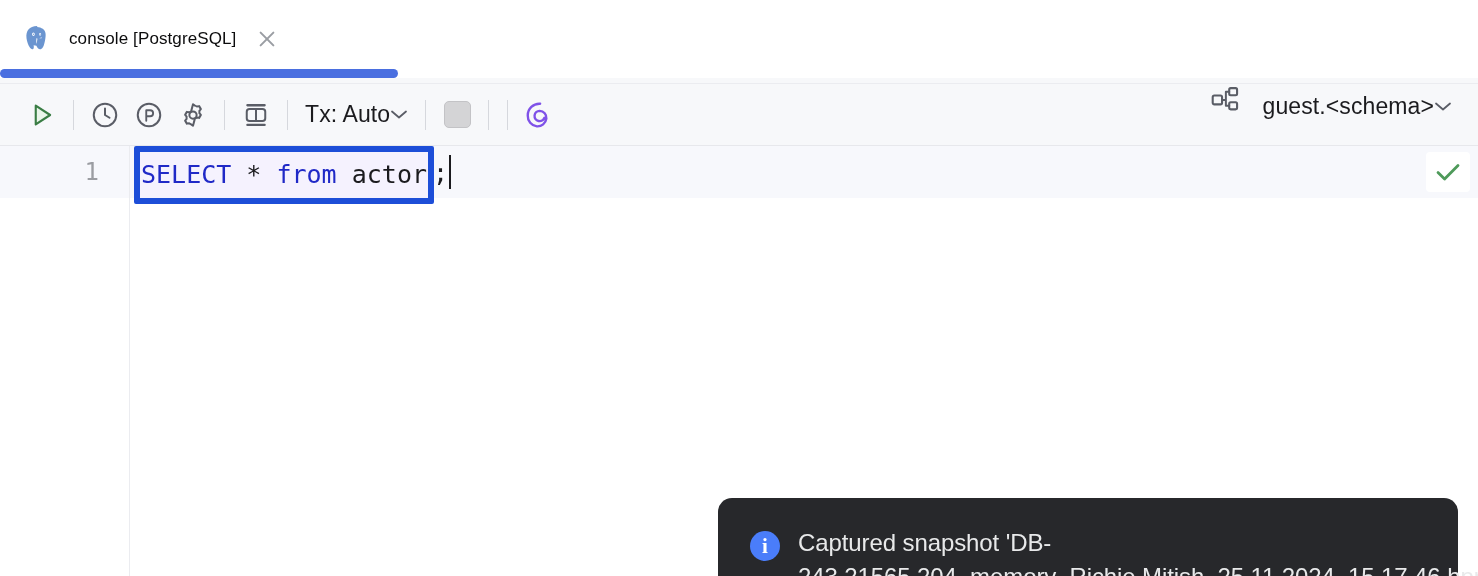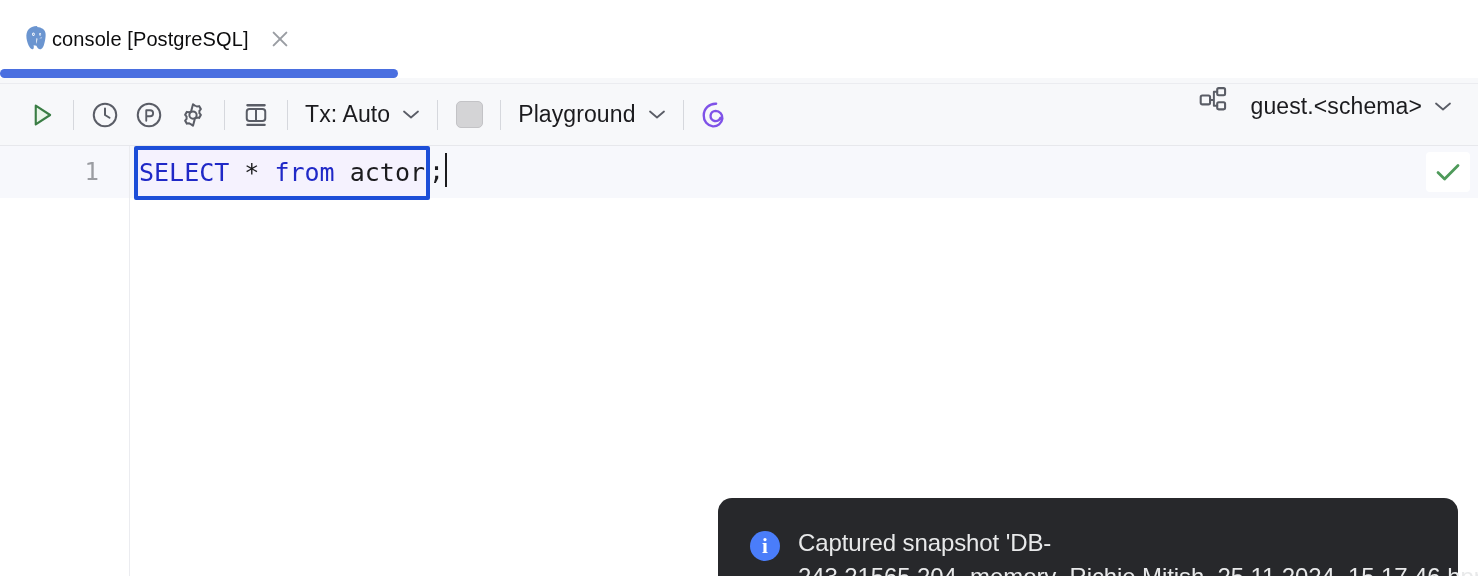--- a/index.html
+++ b/index.html
@@ -34,23 +34,24 @@
     padding-left: 22px;
     box-sizing: border-box;
   }
   .tab-icon {
     width: 30px;
     height: 30px;
     flex: 0 0 30px;
     display: block;
   }
   .tab-title {
-    font-size: 20px;
+    font-size: 17px;
     line-height: 30px;
     color: #0c0c0d;
+    margin-left: 17px;
     white-space: nowrap;
     letter-spacing: 0.1px;
   }
   .tab-close {
     margin-left: 18px;
     width: 26px;
     height: 26px;
     position: relative;
     flex: 0 0 26px;
   }
@@ -120,21 +121,20 @@
     color: #1b1b1e;
     white-space: nowrap;
     letter-spacing: 0.1px;
   }
   .tb-combo {
     display: flex;
     align-items: center;
     height: 44px;
     padding: 0 8px;
     border-radius: 6px;
-    gap: 12px;
   }
   .chev {
     width: 18px;
     height: 11px;
     flex: 0 0 18px;
     display: block;
   }
   .toolbar-right {
     position: absolute;
     right: 18px;
@@ -192,21 +192,21 @@
     left: 135px;
     top: 0;
     height: 52px;
     line-height: 52px;
     font-family: "DejaVu Sans Mono", monospace;
     font-size: 25px;
     white-space: pre;
   }
   .stmt-box {
     display: inline-block;
-    border: 4px solid #1d4ed8;
+    border: 6px solid #1d4ed8;
     background: #f5f2fe;
     border-radius: 2px;
     padding: 0 1px;
     margin: 0 -1px;
     line-height: 46px;
     height: 46px;
     vertical-align: middle;
   }
   .kw { color: #2029c7; }
   .plain { color: #1b1b1e; }
@@ -344,26 +344,20 @@
   </div>
 
   <div class="sep"></div>
 
   <div class="tb-btn tb-icon-btn">
     <span class="stop-square"></span>
   </div>
 
   <div class="sep"></div>
 
-  <div class="tb-combo">
-    <span class="tb-text">Playground</span>
-    <svg class="chev" viewBox="0 0 18 11" aria-hidden="true">
-      <path d="M2 2.5 L9 8.5 L16 2.5" fill="none" stroke="#5a5d66" stroke-width="1.8" stroke-linecap="round" stroke-linejoin="round"></path>
-    </svg>
-  </div>
 
   <div class="sep"></div>
 
   <div class="tb-btn tb-icon-btn">
     <svg width="30" height="30" viewBox="0 0 24 24" aria-hidden="true">
       <path d="M16.4 14.2a4.1 4.1 0 1 1-3.9-5.5 5.6 5.6 0 0 1 5.4 6.2 7.2 7.2 0 0 1-7.6 6.2A8.4 8.4 0 0 1 3 12.4 9.3 9.3 0 0 1 12.9 3" fill="none" stroke="#7f52e8" stroke-width="1.9" stroke-linecap="round"></path>
     </svg>
   </div>
 
   <div class="toolbar-right">

